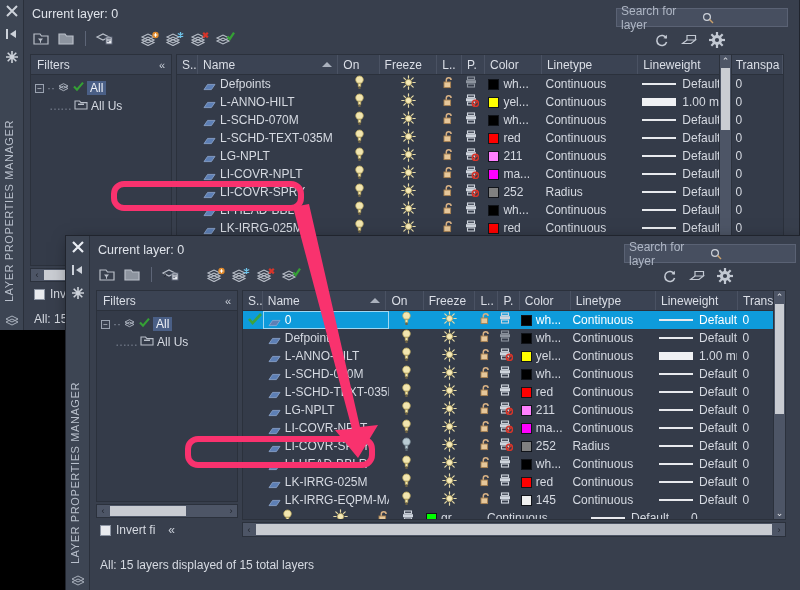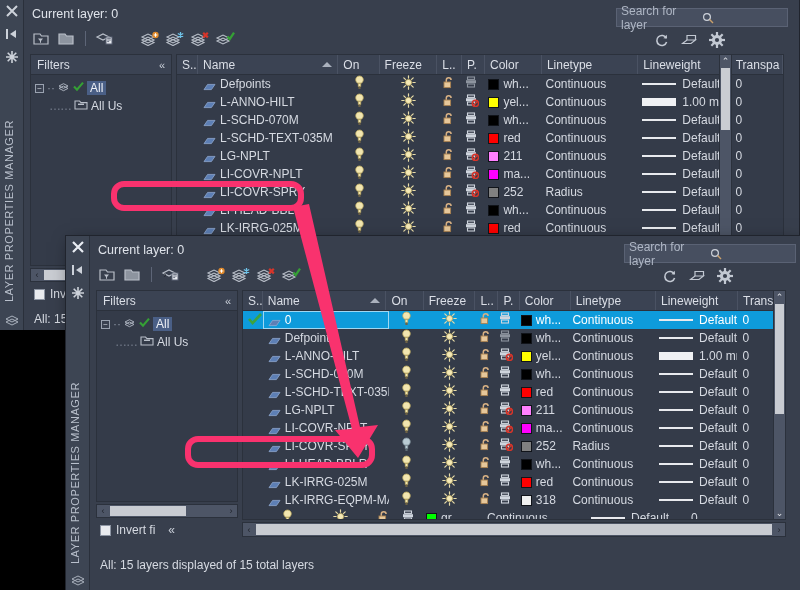--- a/index.html
+++ b/index.html
@@ -1624,21 +1624,21 @@
             </div>
             <div class="gc ctr" style="width: 24px;">
               <span><svg width="14" height="13" viewBox="0 0 14 13">
                   <rect x="2.5" y="1" width="7" height="2.4" fill="none" stroke="#cfd5de" stroke-width="1.1"></rect>
                   <rect x="1" y="4.2" width="10" height="3" fill="#cfd5de"></rect>
                   <rect x="2.5" y="8" width="7" height="3" fill="none" stroke="#cfd5de" stroke-width="1.1"></rect>
                 </svg></span>
             </div>
             <div class="gc" style="width: 61px;">
               <span class="swatch" style="background: rgb(240, 240, 240);"></span>
-              <span>318</span>
+              <span>145</span>
             </div>
             <div class="gc" style="width: 104px;">
               <span>Continuous</span>
             </div>
             <div class="gc" style="width: 100px;">
               <span class="lw-line"></span>
               <span>Default</span>
             </div>
             <div class="gc" style="width: 56px;">
               <span>0</span>

